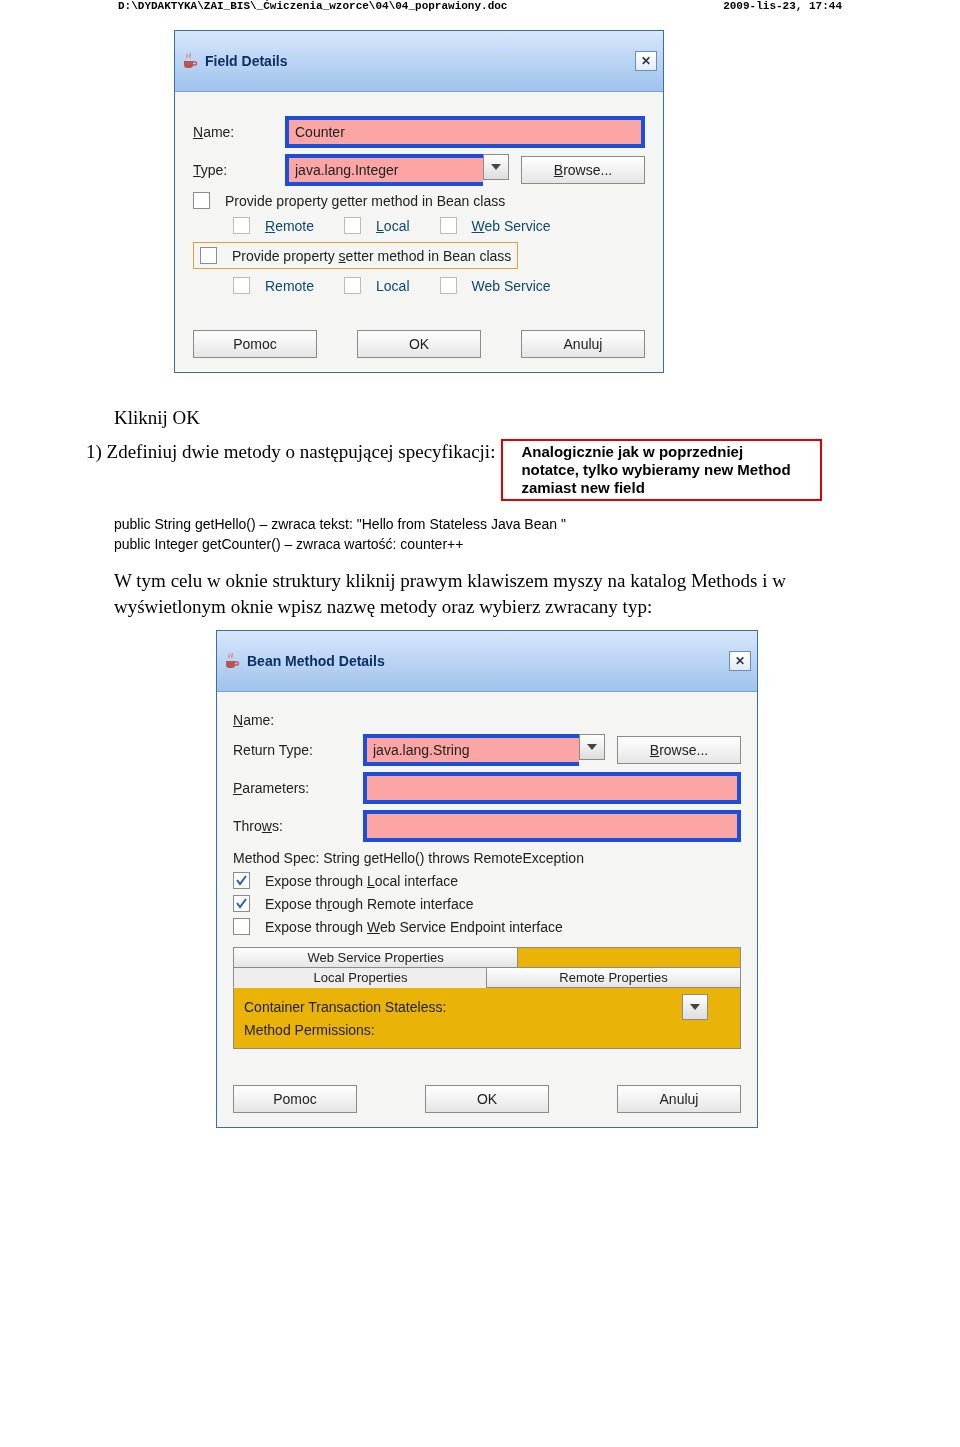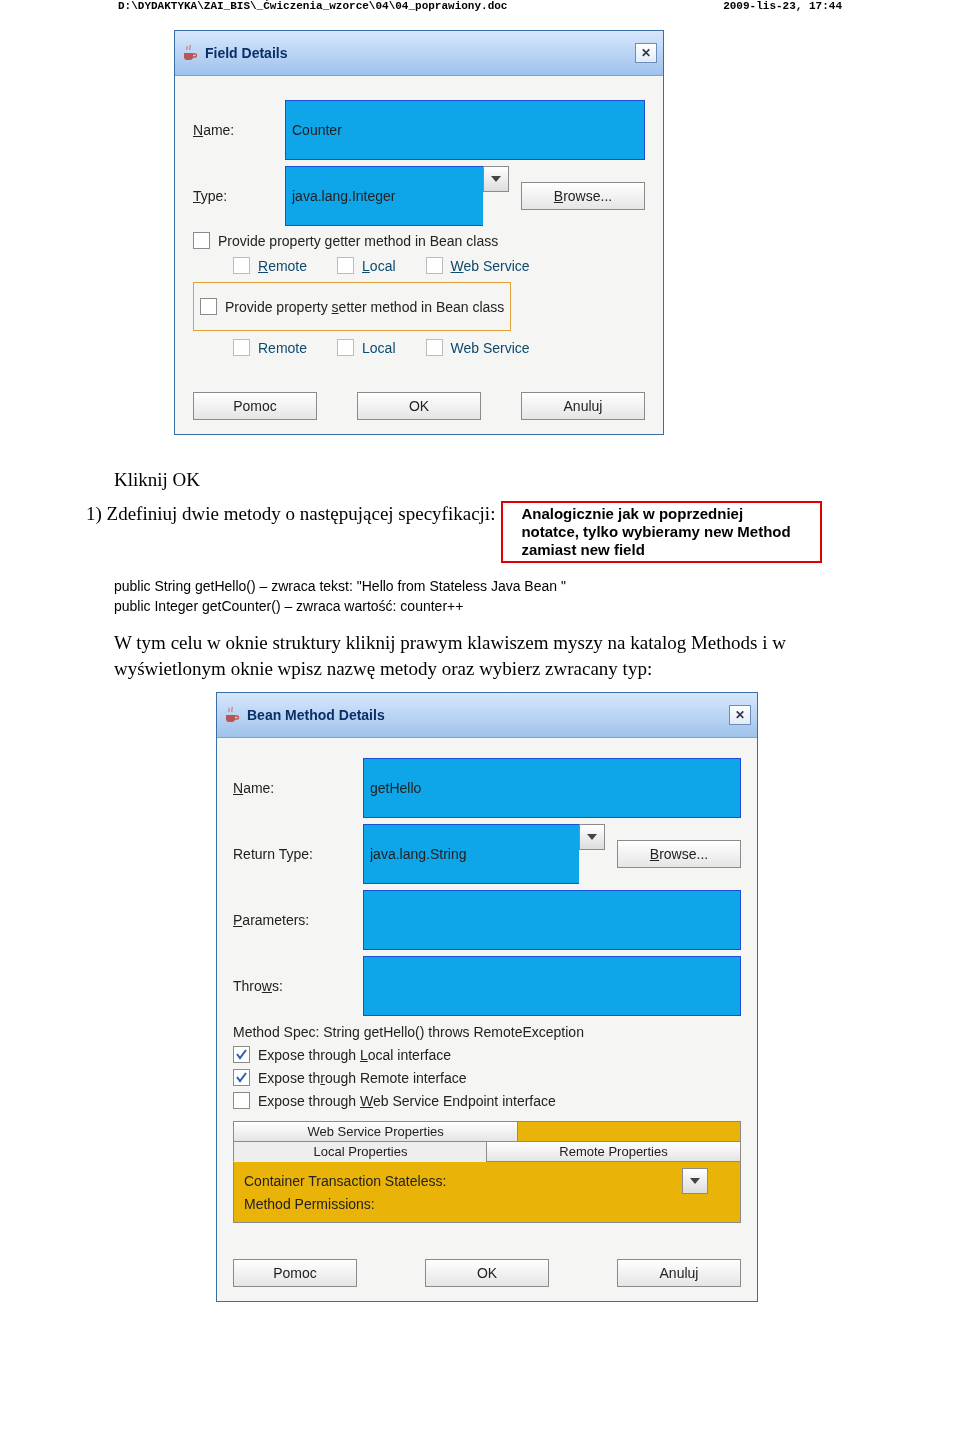--- a/index.html
+++ b/index.html
@@ -1,39 +1,39 @@
 <!DOCTYPE html>
 <html><head>
 <meta charset="utf-8">
 <style>
   body{margin:0;background:#fff;font-family:"Times New Roman",serif;color:#000;width:960px}
   .header{display:flex;justify-content:space-between;font-family:"Courier New",monospace;font-size:11px;font-weight:bold;padding:0 118px 6px 118px}
   .dlg{margin:12px 0 0 174px;width:488px;border:1px solid #3a6ea7;background:#f5f5f3;font-family:Arial,Helvetica,sans-serif;font-size:14px;color:#222}
-  .dlg-title{height:28px;background:linear-gradient(#d7e7fc,#9fc2ec);border-bottom:1px solid #7aa3d6;display:flex;align-items:center;padding:8px 6px}
+  .dlg-title{height:28px;background:linear-gradient(#d7e7fc,#9fc2ec);border-bottom:1px solid #7aa3d6;display:flex;align-items:center;padding:16px 6px}
   .dlg-title .cup{width:18px;height:18px;margin-right:6px}
   .dlg-title .t{font-weight:bold;color:#0a2f66;flex:1}
   .dlg-title .close{width:20px;height:18px;border:1px solid #6b8eb8;background:linear-gradient(#fff,#e1ecf8);display:flex;align-items:center;justify-content:center;font-size:12px;font-weight:bold;color:#334}
   .pane{padding:18px 18px 14px 18px}
   .row{display:flex;align-items:center;margin:6px 0}
   .lbl{width:92px}
   .u{text-decoration:underline}
-  .txt{flex:1;height:22px;border:1px solid #1d4ed8;background:#0ea5e9;padding:18px 6px;font:14px Arial;color:#222}
+  .txt{flex:1;height:22px;border:4px solid #1d4ed8;background:#fca5a5;padding:1px 6px;font:14px Arial;color:#222}
   .combo{flex:1;display:flex}
   .combo .txt{border-right:none}
   .combo .arrow{width:24px;height:24px;border:1px solid #8b8b8b;border-left:1px solid #8b8b8b;background:linear-gradient(#fff,#ddd);display:flex;align-items:center;justify-content:center}
   .combo .arrow svg{width:10px;height:6px}
   .btn{height:26px;border:1px solid #8b8b8b;background:linear-gradient(#fff,#e5e5e5);padding:0 16px;font:14px Arial;display:inline-flex;align-items:center;justify-content:center;min-width:90px}
   .btn.sm{min-width:90px;margin-left:12px}
-  .chk{display:inline-flex;align-items:flex-end;gap:8px}
+  .chk{display:inline-flex;align-items:flex-end;gap:15px}
   .box{width:15px;height:15px;border:1px solid #8b8b8b;background:#fff;display:flex;align-items:center;justify-content:center}
   .box.on svg{display:block}.box svg{display:none;width:11px;height:11px}
   .sub{margin:8px 0 8px 40px;display:flex;gap:30px}
   .sub .chk{color:#0c4a6e}
   .sub .box{border-color:#bcbcbc}
-  .hl{border:1px solid #e1a23c;padding:15px 6px;display:inline-flex}
+  .hl{border:1px solid #e1a23c;padding:4px 6px;display:inline-flex}
   .btnrow{display:flex;justify-content:space-between;margin-top:36px}
   .doc{margin:32px 0 0 86px;width:736px;font-size:19px;line-height:1.38}
   .kok{margin:0 0 8px 28px}
   .line9{display:flex;align-items:flex-start}
   .l9a{white-space:nowrap}
   .annot{border:2px solid #e00000;padding:2px 18px;font-family:Arial,Helvetica,sans-serif;font-size:15px;font-weight:bold;line-height:1.2;margin-left:6px;flex:1}
   .methods{font-family:Arial,Helvetica,sans-serif;font-size:14px;margin:14px 0 14px 28px}
   .para{margin:8px 0 10px 28px}
   .dlg2{margin:8px 0 28px 216px;width:540px}
   .dlg2 .pane{padding:14px 16px 14px 16px}
@@ -156,21 +156,20 @@
           <path d="M3 9h9v4a3 3 0 01-3 3H6a3 3 0 01-3-3z" fill="#b55"></path>
           <path d="M12 10h2a1.5 1.5 0 010 3h-2" fill="none" stroke="#b55" stroke-width="1.4"></path>
           <path d="M6 2c1 2-1 2 0 4M9 1c1 2-1 3 0 5" stroke="#d77" fill="none" stroke-width="1.2"></path>
         </svg></span>
     <span class="t">Bean Method Details</span>
     <span class="close">✕</span>
   </div>
   <div class="pane">
     <div class="row">
         <span class="lbl2"><span class="u">N</span>ame:</span>
-        <input class="txt" value="getHello" style="">
       </div>
     <div class="row">
         <span class="lbl2">Return Type:</span>
       <span class="combo">
           <input class="txt" value="java.lang.String" style="">
           <span class="arrow">
             <svg viewBox="0 0 10 6">
               <path d="M0 0l5 6 5-6z" fill="#444"></path>
             </svg>
           </span>

